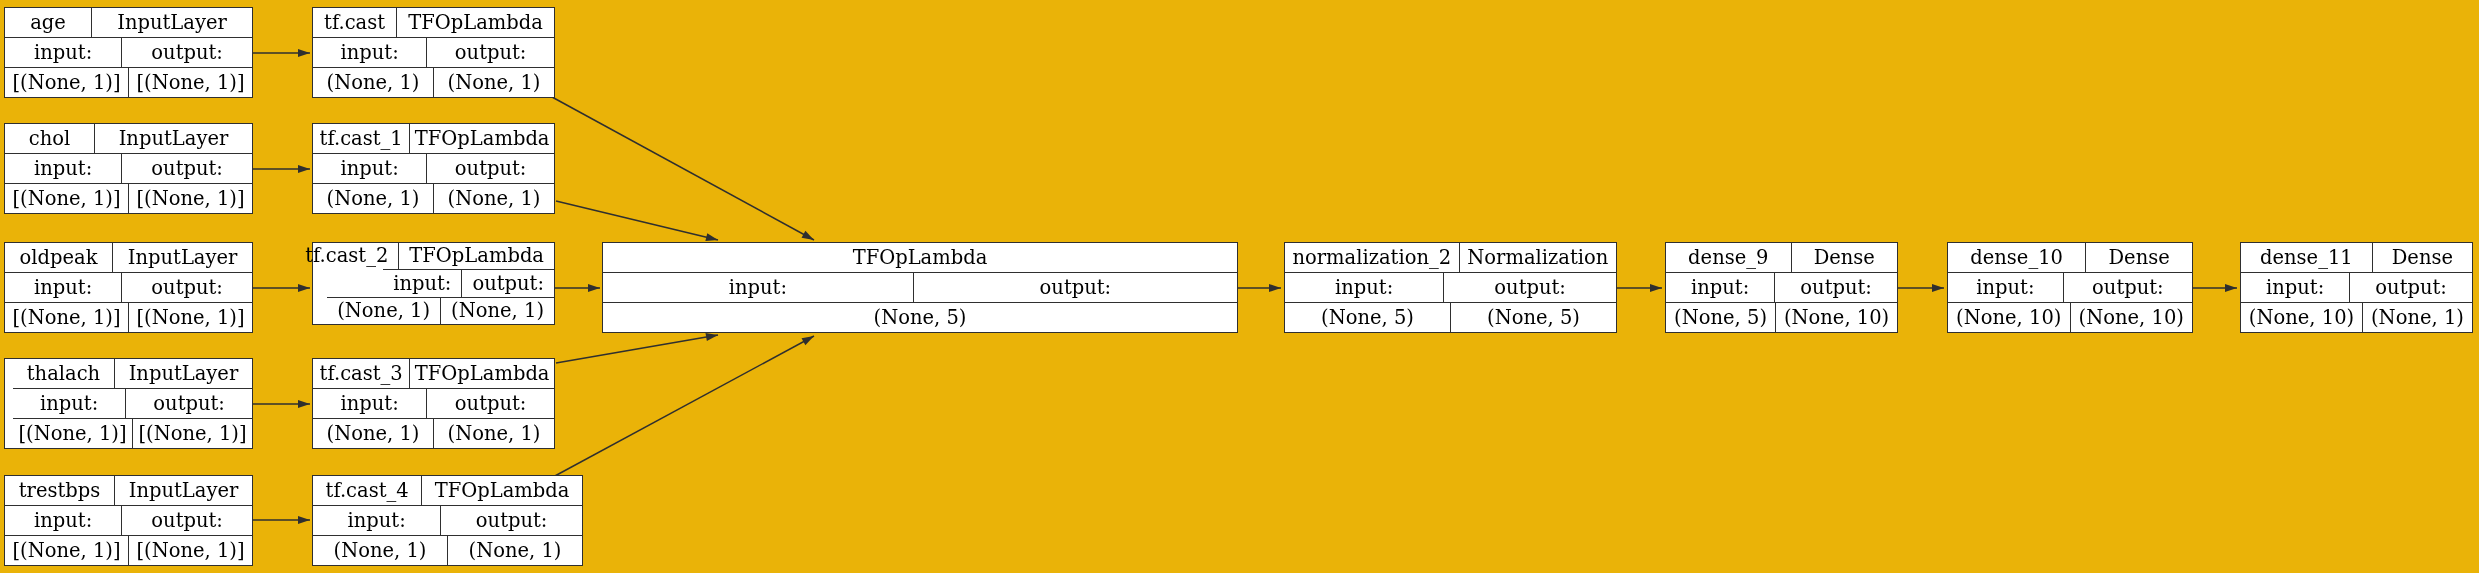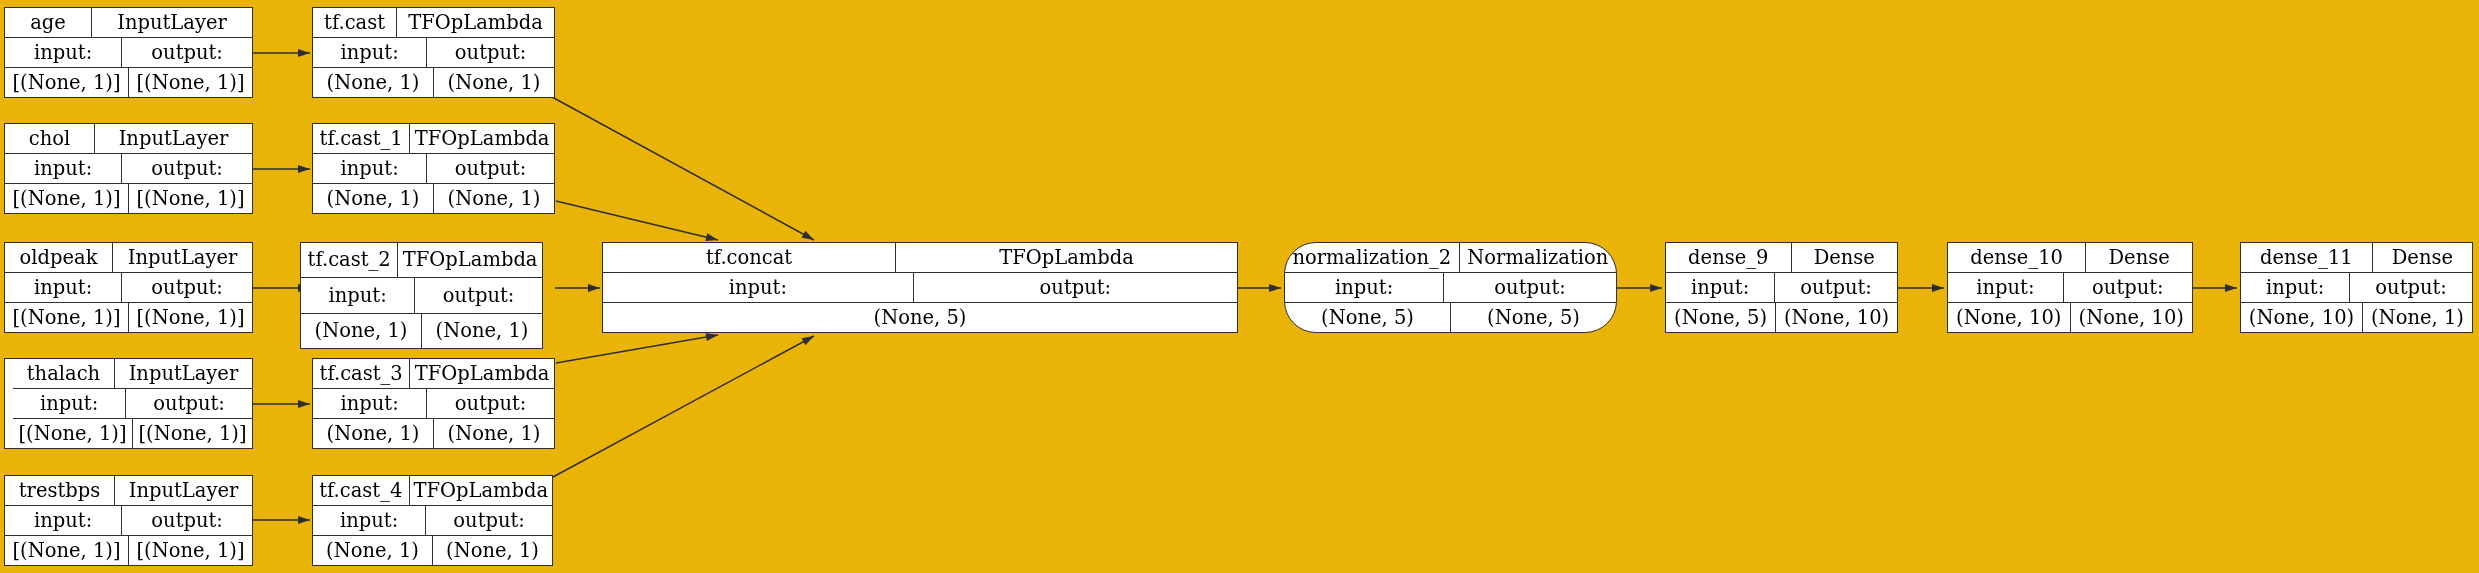--- a/index.html
+++ b/index.html
@@ -172,21 +172,21 @@
         </div>
         <div class="nrow">
           <div class="cell">input:</div>
           <div class="cell">output:</div>
         </div>
         <div class="nrow">
           <div class="cell">(None, 1)</div>
           <div class="cell">(None, 1)</div>
         </div>
       </div>
-      <div class="node" style="left: 300px; top: 242px; width: 243px; height: 107px;">
+      <div class="node" style="left: 312px; top: 242px; width: 243px; height: 83px; align-items: flex-end;">
         <div class="nrow">
           <div class="cell">tf.cast_2</div>
           <div class="cell">TFOpLambda</div>
         </div>
         <div class="nrow">
           <div class="cell">input:</div>
           <div class="cell">output:</div>
         </div>
         <div class="nrow">
           <div class="cell">(None, 1)</div>
@@ -200,48 +200,47 @@
         </div>
         <div class="nrow">
           <div class="cell">input:</div>
           <div class="cell">output:</div>
         </div>
         <div class="nrow">
           <div class="cell">(None, 1)</div>
           <div class="cell">(None, 1)</div>
         </div>
       </div>
-      <div class="node" style="left: 312px; top: 475px; width: 241px; height: 91px;">
+      <div class="node" style="left: 312px; top: 475px; width: 271px; height: 91px;">
         <div class="nrow">
           <div class="cell">tf.cast_4</div>
           <div class="cell">TFOpLambda</div>
         </div>
         <div class="nrow">
           <div class="cell">input:</div>
           <div class="cell">output:</div>
         </div>
         <div class="nrow">
           <div class="cell">(None, 1)</div>
           <div class="cell">(None, 1)</div>
         </div>
       </div>
       <div class="node" style="left: 602px; top: 242px; width: 636px; height: 91px;">
         <div class="nrow">
-          <div class="cell">tf.concat</div>
-          <div class="cell">TFOpLambda</div>
-        </div>
-        <div class="nrow">
-          <div class="cell">input:</div>
-          <div class="cell">output:</div>
-        </div>
-        <div class="nrow">
-          <div class="cell">(None, 5)</div>
-        </div>
-      </div>
-      <div class="node" style="left: 1284px; top: 242px; width: 333px; height: 91px; border-radius: 32px;">
+          <div class="cell">TFOpLambda</div>
+        </div>
+        <div class="nrow">
+          <div class="cell">input:</div>
+          <div class="cell">output:</div>
+        </div>
+        <div class="nrow">
+          <div class="cell">(None, 5)</div>
+        </div>
+      </div>
+      <div class="node" style="left: 1284px; top: 242px; width: 333px; height: 91px;">
         <div class="nrow">
           <div class="cell">normalization_2</div>
           <div class="cell">Normalization</div>
         </div>
         <div class="nrow">
           <div class="cell">input:</div>
           <div class="cell">output:</div>
         </div>
         <div class="nrow">
           <div class="cell">(None, 5)</div>

